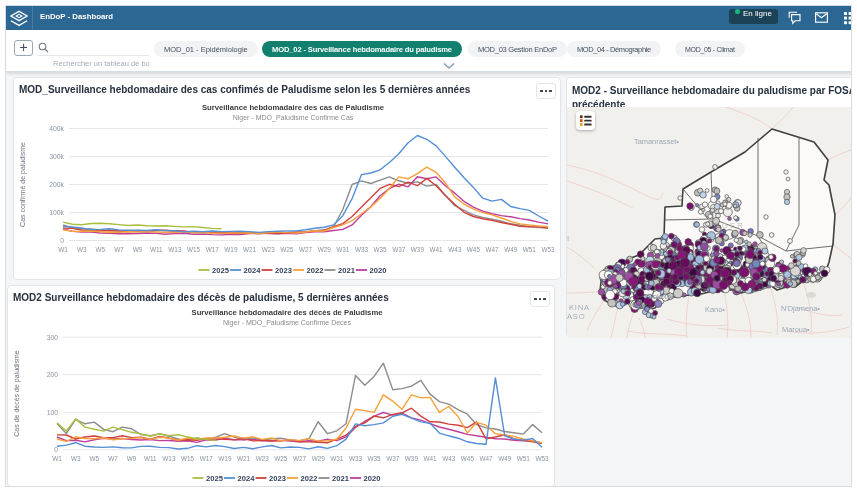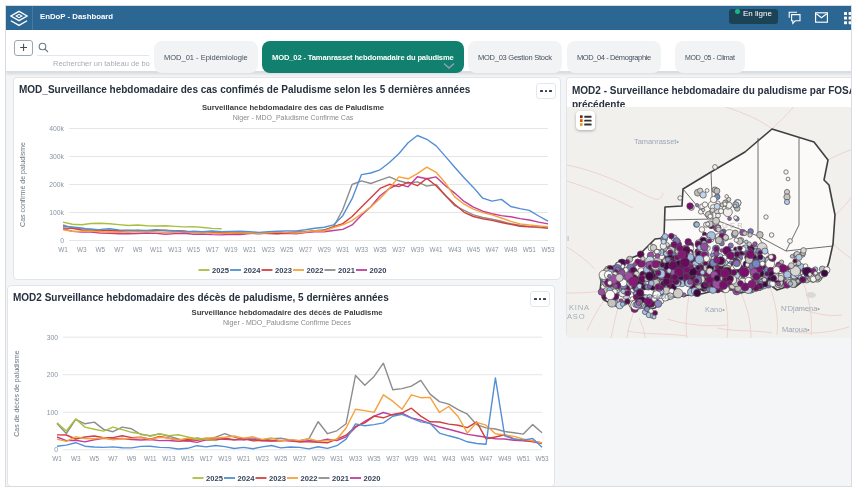--- a/index.html
+++ b/index.html
@@ -6,21 +6,21 @@
 .hdr { position:absolute; left:0; top:0; width:847px; height:24px; background:#2c6693; }
 .logo { position:absolute; left:0; top:0; width:27px; height:24px; border-right:1px solid #49799f; display:flex; align-items:center; justify-content:center; }
 .htitle { position:absolute; left:34px; top:6px; color:#fff; font-size:7.8px; font-weight:bold; }
 .badge { position:absolute; left:723px; top:3px; height:15px; background:#1c4256; border-radius:3px; color:#fff; font-size:8px; display:flex; align-items:flex-start; padding:0 6px; }
 .dot { width:4.5px; height:4.5px; border-radius:50%; background:#17b880; margin-right:3.5px; }
 .hic { position:absolute; top:5px; }
 .sub { position:absolute; left:0; top:24px; width:847px; height:42px; background:#fff; border-bottom:1px solid #d5dde5; box-shadow:0 2px 3px rgba(0,0,0,.12); }
 .plus { position:absolute; left:8px; top:10px; width:19px; height:16px; border:1px solid #9aa7b4; border-radius:3px; color:#404b5a; font-size:14px; line-height:13px; text-align:center; font-weight:300; }
 .search { position:absolute; left:47px; top:29px; font-size:7.5px; color:#a6adb5; }
 .sline { position:absolute; left:31px; top:25px; width:112px; border-bottom:1px solid #e3e7ea; }
-.chip { position:absolute; top:11px; height:16px; border-radius:8px; background:#f1f3f5; color:#44505f; font-size:7.5px; display:flex; align-items:center; padding:16px 10px; white-space:nowrap; }
+.chip { position:absolute; top:11px; height:16px; border-radius:8px; background:#f1f3f5; color:#44505f; font-size:7.5px; display:flex; align-items:center; padding:0 10px; white-space:nowrap; }
 .chipsel { background:#11806e; color:#fff; font-weight:bold; font-size:7.6px; letter-spacing:-0.15px; }
 .chev { position:absolute; left:436px; top:32px; }
 .card { position:absolute; background:#fff; border:1px solid #e1e5e9; border-radius:4px; }
 .ctitle { position:absolute; left:5px; top:6px; font-size:10px; font-weight:bold; color:#27313f; }
 .more { position:absolute; right:4px; top:5px; width:20px; height:16px; border:1px solid #e4e7ea; border-radius:3px; display:flex; align-items:center; justify-content:center; gap:2px; }
 .more i { width:2.4px; height:2.4px; background:#344056; border-radius:0.5px; }
 .lbtn { position:absolute; left:9px; top:33px; width:19px; height:19px; background:#fff; border-radius:4px; box-shadow:0 1px 3px rgba(0,0,0,.3); display:flex; align-items:center; justify-content:center; }
 </style></head><body>
 <div class="app">
 <div class="hdr">
@@ -55,22 +55,22 @@
 </div>
 <div class="sub">
  <div class="plus">+</div>
  <svg style="position:absolute;left:32px;top:12px" width="11" height="11" viewBox="0 0 11 11">
         <circle cx="4.5" cy="4.5" r="3.3" fill="none" stroke="#6e7a87" stroke-width="1.1"></circle>
         <line x1="7" y1="7" x2="10" y2="10" stroke="#6e7a87" stroke-width="1.1"></line>
       </svg>
  <div class="search">Rechercher un tableau de bo</div>
  <div class="sline"></div>
  <div class="chip" style="left:148px">MOD_01 - Epidémiologie</div>
- <div class="chip chipsel" style="left:256px">MOD_02 - Tamanrasset hebdomadaire du paludisme</div>
- <div class="chip" style="left:462px; letter-spacing:-0.25px">MOD_03 Gestion Stock</div>
+ <div class="chip chipsel" style="left:256px">MOD_02 - Surveillance hebdomadaire du paludisme</div>
+ <div class="chip" style="left:462px; letter-spacing:-0.25px">MOD_03 Gestion EnDoP</div>
  <div class="chip" style="left:561px; letter-spacing:-0.4px">MOD_04 - Démographie</div>
  <div class="chip" style="left:669px; font-size:7px; letter-spacing:-0.3px">MOD_05 - Climat</div>
  <svg class="chev" width="14" height="8" viewBox="0 0 14 8">
         <path d="M2 1.5 L7 6 L12 1.5" fill="none" stroke="#8aa0b4" stroke-width="1.6"></path>
       </svg>
 </div>
 <div class="card" style="left:7px; top:71px; width:548px; height:203px;">
  <div class="ctitle">MOD_Surveillance hebdomadaire des cas confimés de Paludisme selon les 5 dernières années</div>
  <div class="more">
         <i></i>

